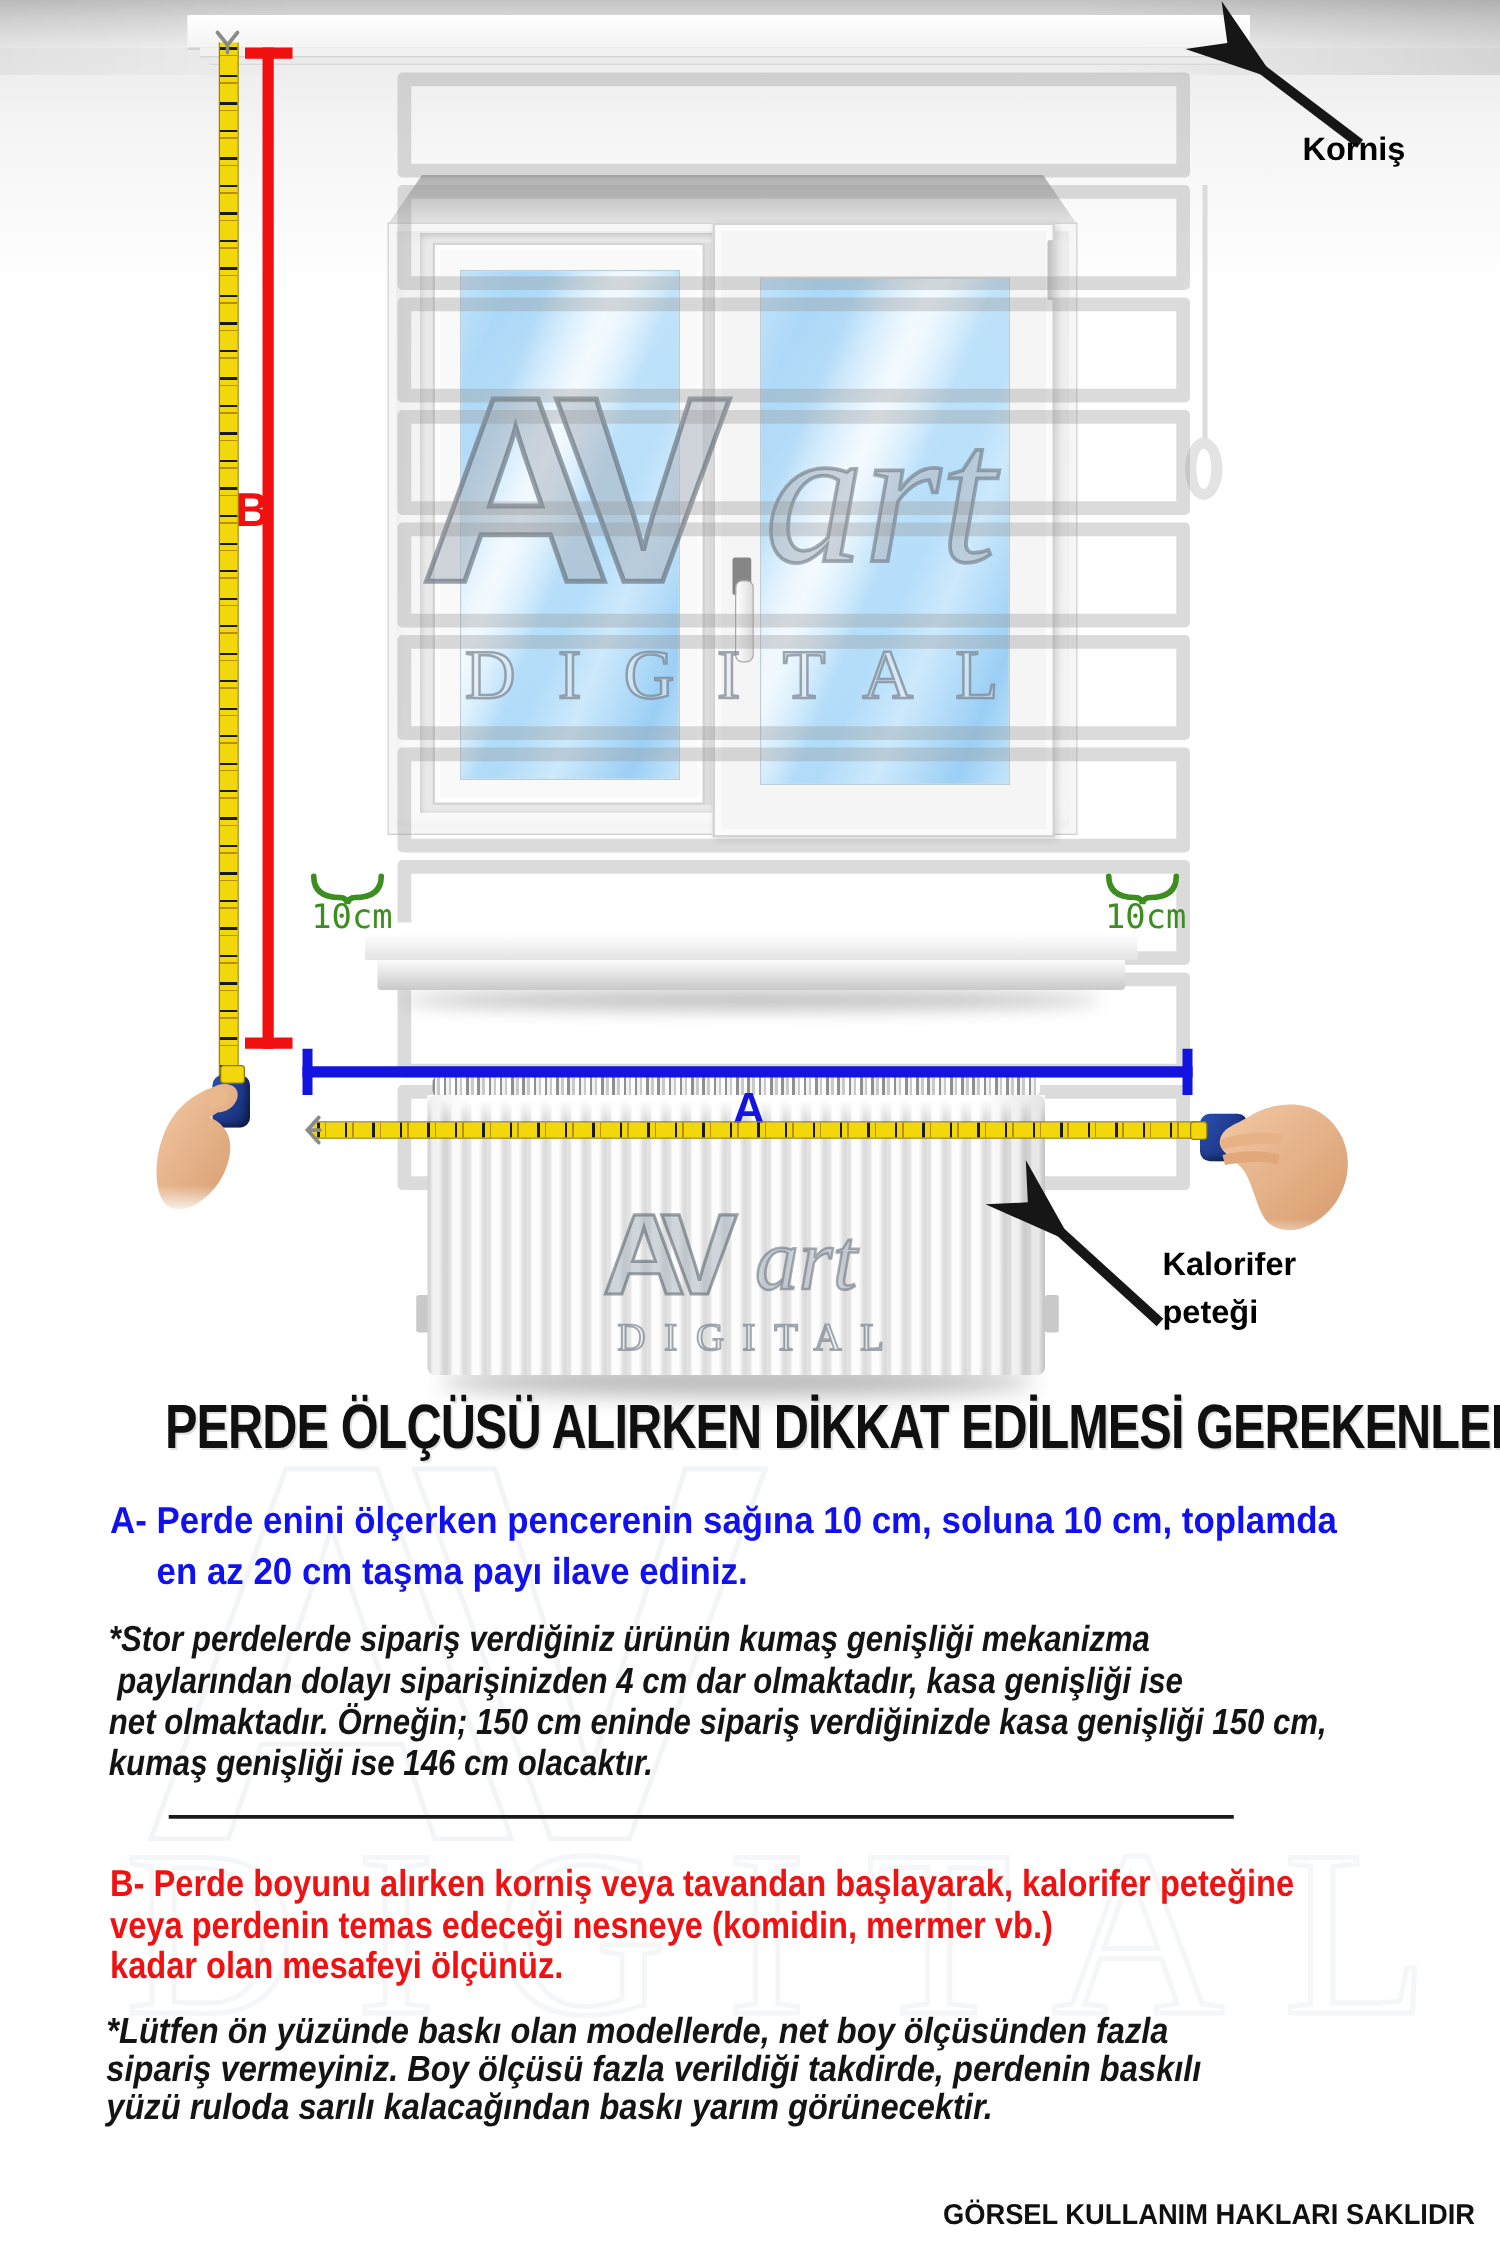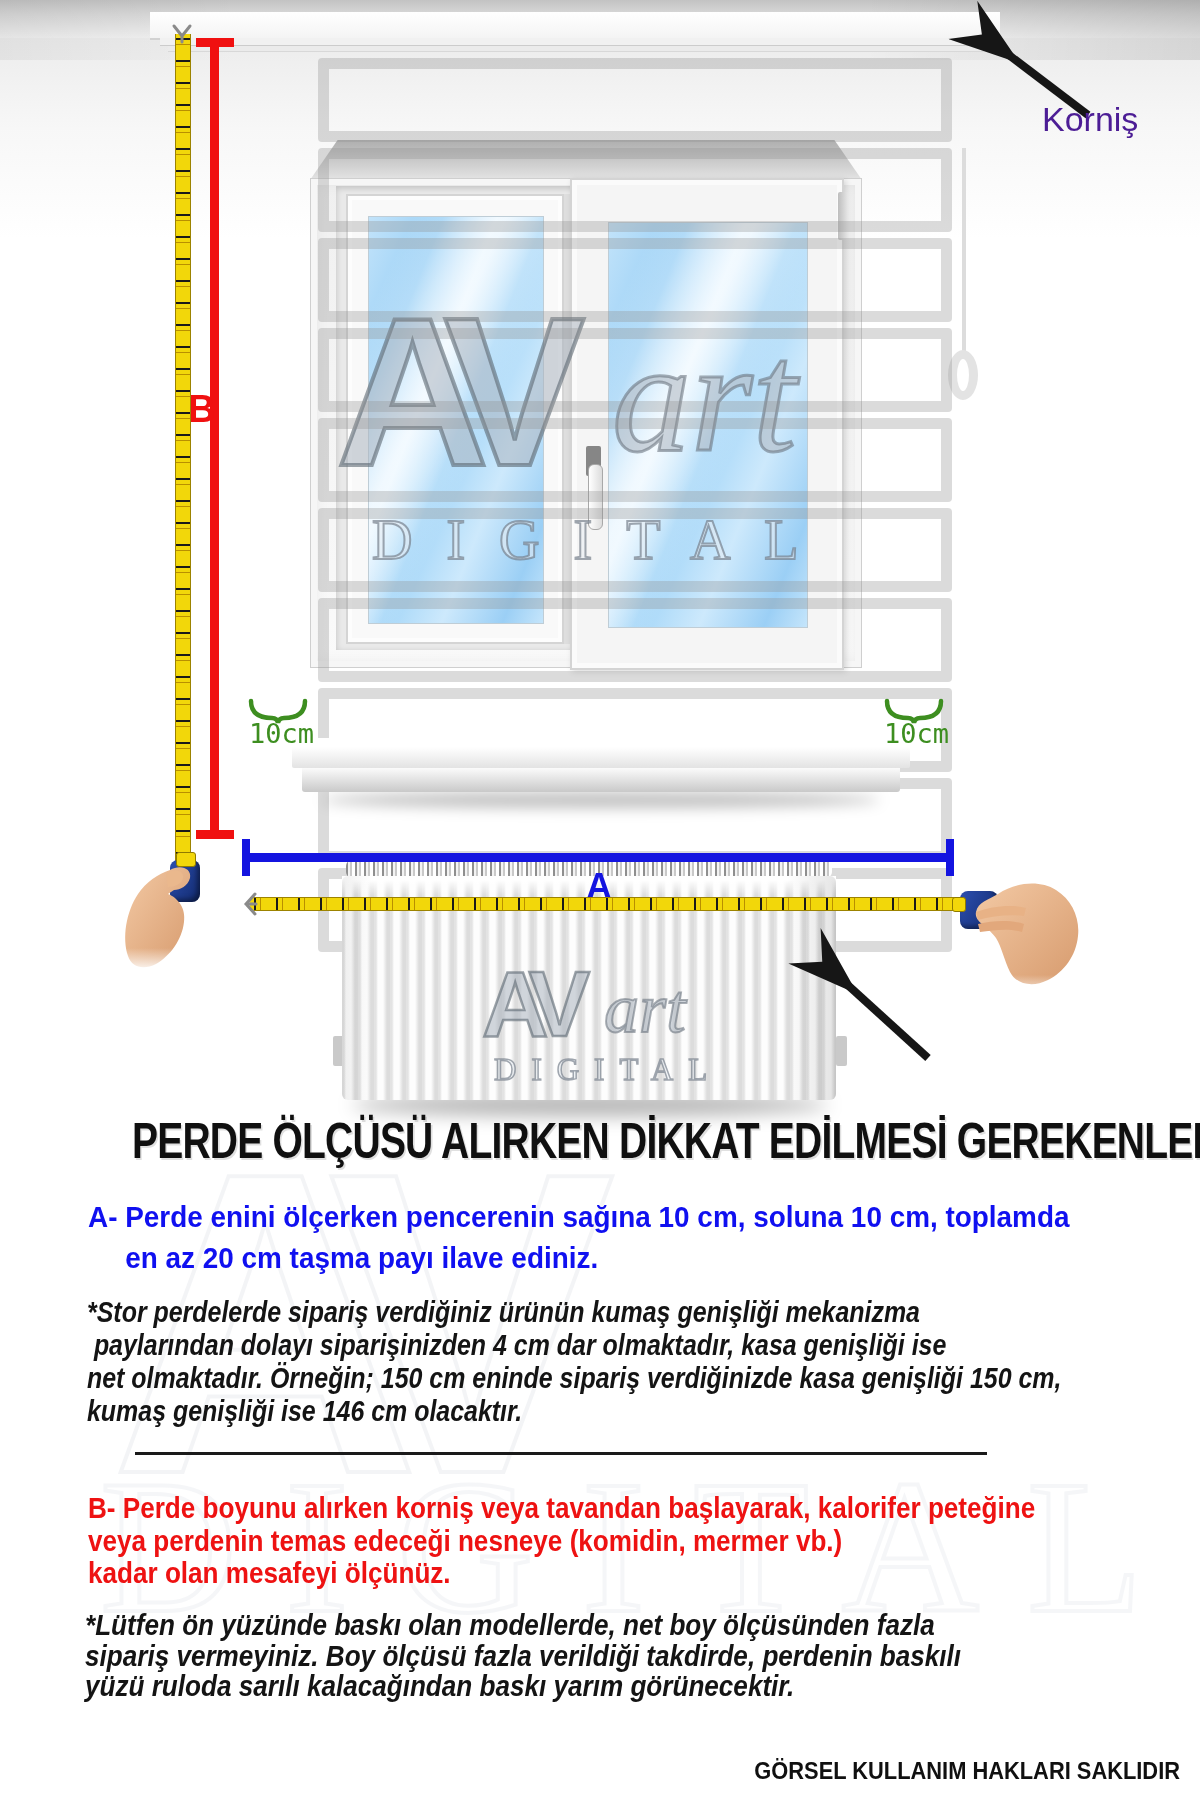--- a/index.html
+++ b/index.html
@@ -113,21 +113,21 @@
     border-left:1px solid #9c8300;border-right:1px solid #9c8300;box-sizing:border-box;}
   .tape-h{left:250px;top:897px;width:716px;height:14px;z-index:8;
     background:repeating-linear-gradient(90deg,#f2d70a 0 4px,#1a1a1a 4px 6px,#f2d70a 6px 10px,#b98f00 10px 11px,#f2d70a 11px 22px);
     border-top:1px solid #9c8300;border-bottom:1px solid #9c8300;box-sizing:border-box;}
 
   
   .brace{z-index:8;}
   .cm-label{color:#3d8e20;font-size:27px;font-family:"DejaVu Sans Mono", monospace;z-index:8;}
 
   
-  .anno{color:#4c1d95;font-size:34px;font-weight:normal;z-index:9;line-height:38px;}
+  .anno{color:#000000;font-size:26px;font-weight:bold;z-index:9;line-height:38px;}
   .arrow-svg{z-index:9;overflow:visible;}
 
   
   .case{position:absolute;background:linear-gradient(120deg,#2c4fb0,#122a6e);border-radius:8px;z-index:10;
     box-shadow:inset -3px -3px 5px rgba(0,0,0,0.4);}
   .case-clip{position:absolute;background:#f2d70a;border:1px solid #8f7a00;border-radius:3px;z-index:10;}
   .hand{position:absolute;z-index:11;}
   .skin{fill:url(#skinGrad);}
 
   
@@ -249,20 +249,24 @@
   <div class="abs anno" style="left:1042px;top:100px;">Korniş</div>
 
   <svg class="abs arrow-svg" style="left:822px;top:960px;width:120px;height:105px;" viewBox="0 0 120 105">
     <defs>
         <marker id="ah2" markerWidth="10" markerHeight="10" refX="3" refY="3" orient="auto">
           <path d="M9,0 L0,3 L9,6 L6,3 Z" fill="#161616"></path>
         </marker>
       </defs>
     <line x1="106" y1="98" x2="18" y2="18" stroke="#161616" stroke-width="8" marker-end="url(#ah2)"></line>
   </svg>
+  <div class="abs anno" style="left:930px;top:992px;">
+    <span class="tline">Kalorifer</span>
+    <span class="tline">peteği</span>
+  </div>
 
   <svg class="hand" style="left:108px;top:860px;width:115px;height:115px;" viewBox="0 0 115 115">
     <defs>
       <linearGradient id="skinGrad" x1="0" y1="0" x2="1" y2="1">
         <stop offset="0" stop-color="#f3c9a4"></stop>
           <stop offset="1" stop-color="#d79b6e"></stop>
       </linearGradient>
       <linearGradient id="fadeL" x1="0" y1="0" x2="0" y2="1">
         <stop offset="0.55" stop-color="#ffffff" stop-opacity="0"></stop>
           <stop offset="0.95" stop-color="#ffffff" stop-opacity="1"></stop>

